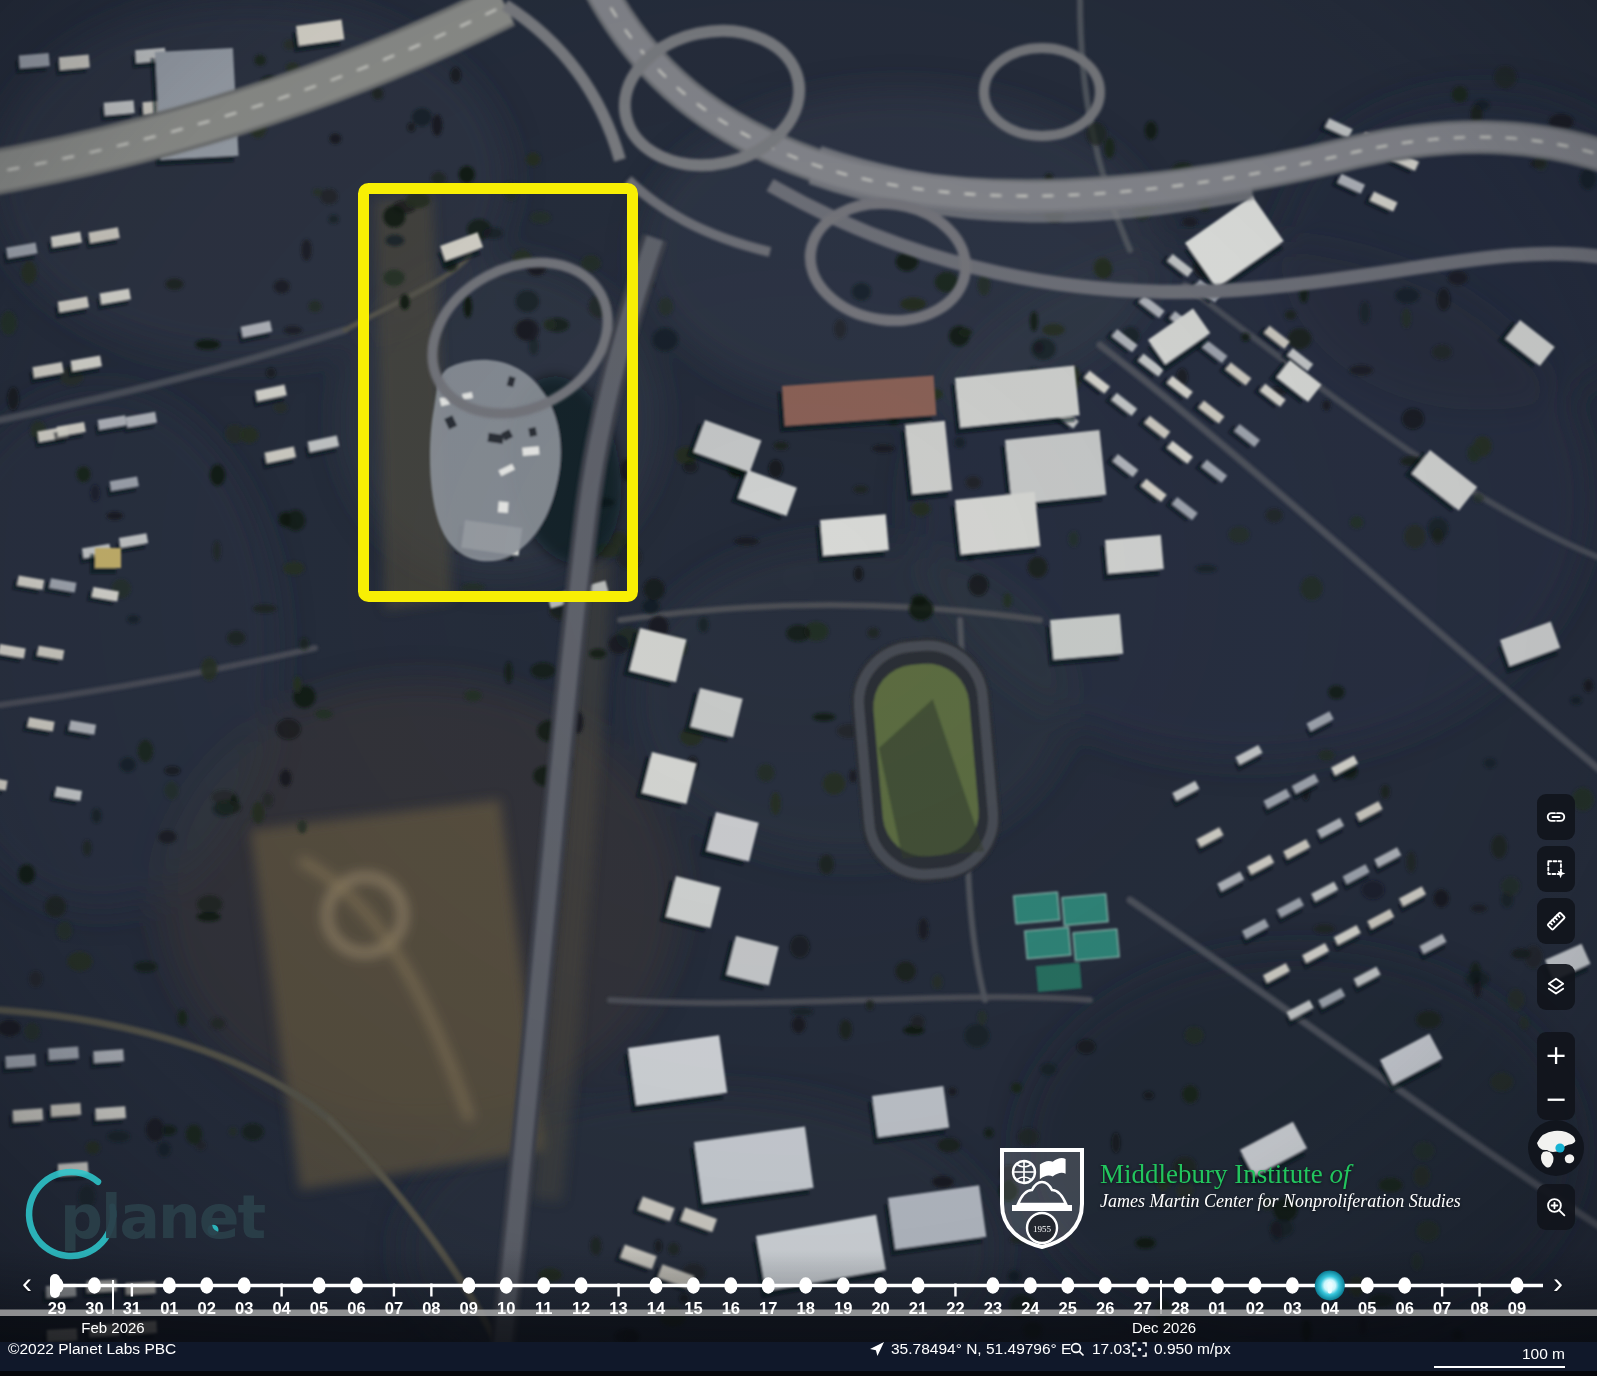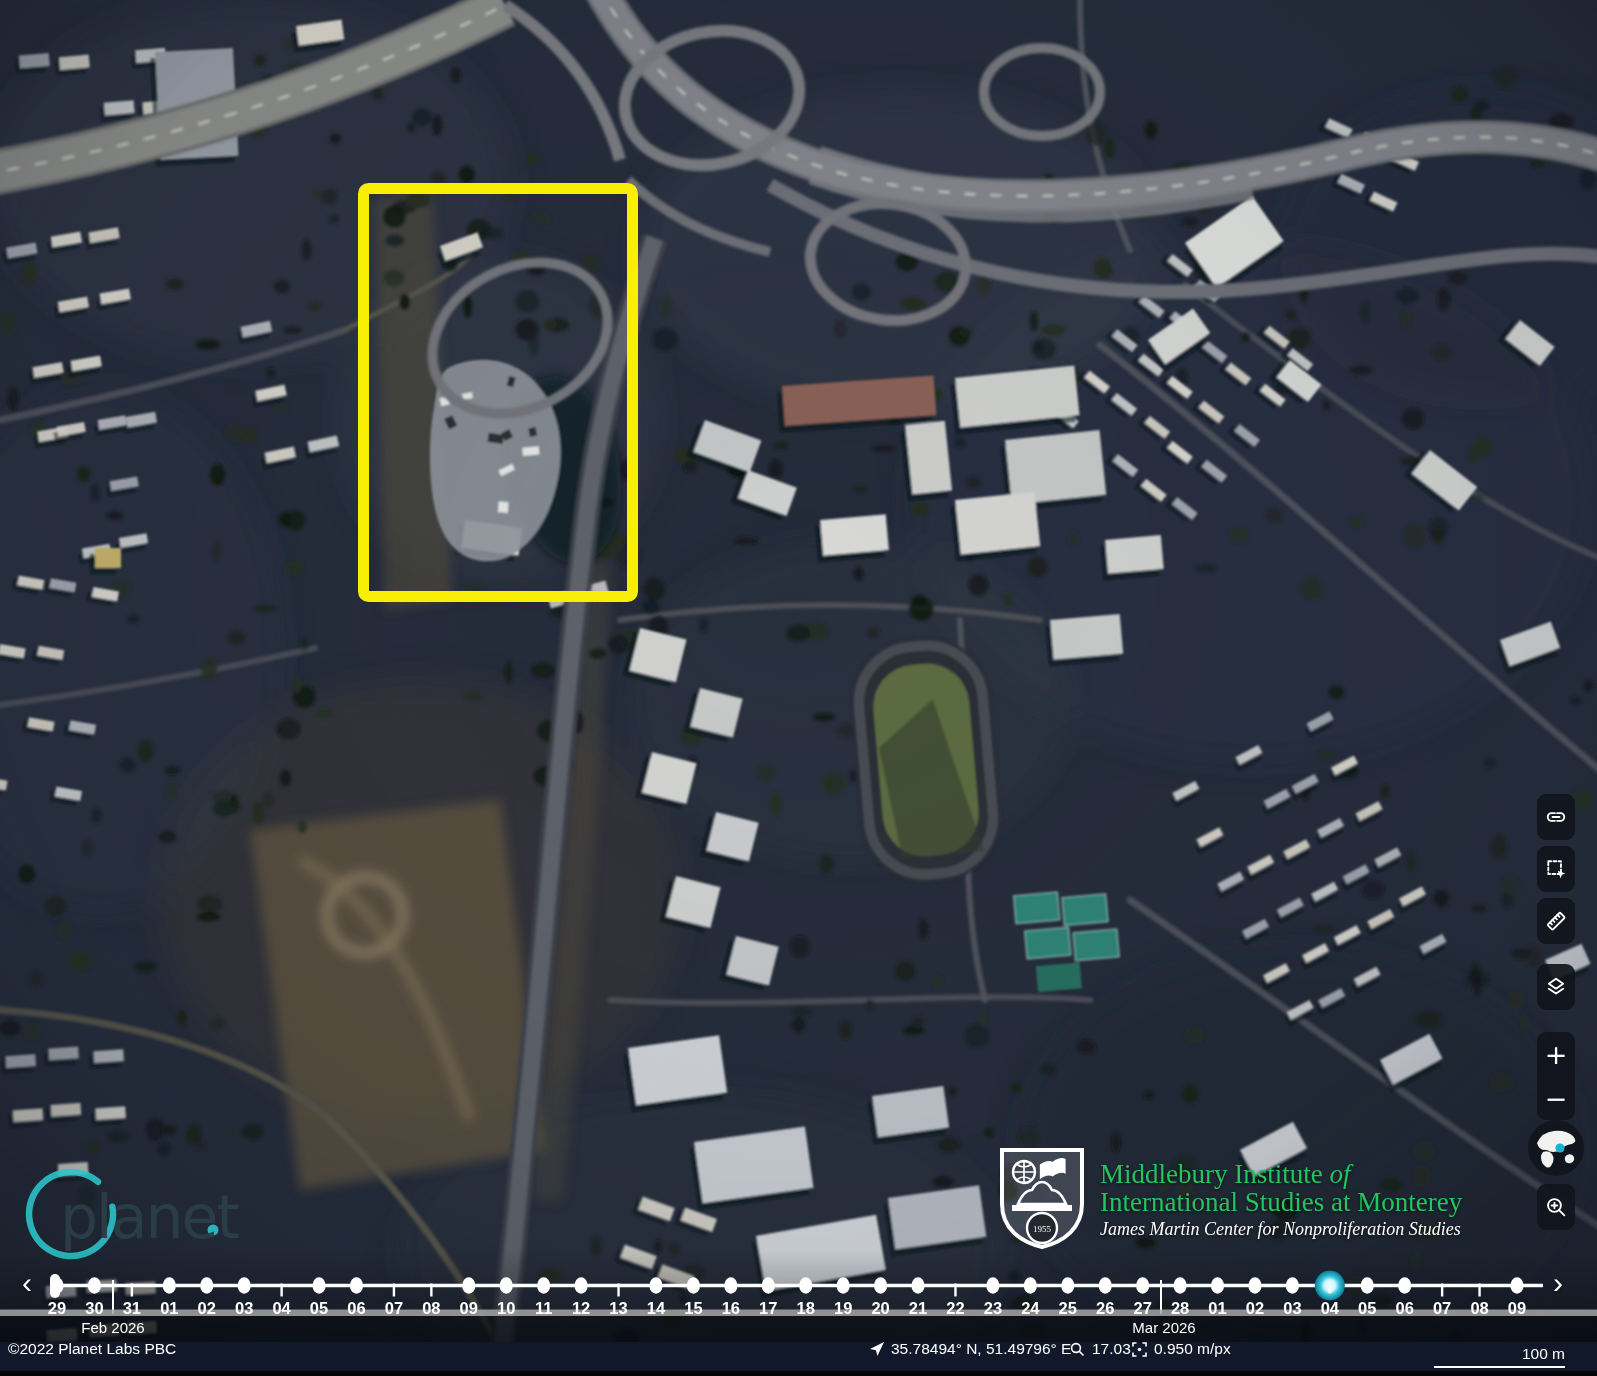--- a/index.html
+++ b/index.html
@@ -4,21 +4,21 @@
 <style>
   html,body{margin:0;padding:0;background:#000;}
   #app{position:relative;width:1597px;height:1376px;overflow:hidden;
        font-family:"Liberation Sans",sans-serif;background:#232a38;}
   #map{position:absolute;left:0;top:0;width:1597px;height:1376px;display:block;}
 
   
   #planet-mark{position:absolute;left:20px;top:1160px;width:240px;height:120px;
     opacity:.88;pointer-events:none;}
   #planet-mark .word{position:absolute;left:40px;top:22px;
-    font-family:"DejaVu Sans",sans-serif;font-size:60px;font-weight:400;
+    font-family:"DejaVu Sans",sans-serif;font-size:60px;font-weight:700;
     letter-spacing:-2px;color:rgba(44,66,76,.95);}
 
   
   #institute{position:absolute;left:998px;top:1146px;display:flex;gap:14px;
     color:#fff;pointer-events:none;}
   #institute .shield{width:88px;height:104px;}
   #institute .txt{padding-top:14px;}
   .inst-line{font-family:"Liberation Serif",serif;font-size:27px;line-height:28px;
     color:#22c55e;text-shadow:0 1px 3px rgba(0,0,0,.6);}
   .inst-line .it{font-style:italic;}
@@ -895,21 +895,20 @@
       <circle cx="26" cy="26" r="11" fill="none" stroke="#fff" stroke-width="2.4"></circle>
       <path d="M15 26 h22 M26 15 v22 M19 18.5 q7 5 14 0 M19 33.5 q7 -5 14 0" stroke="#fff" stroke-width="1.7" fill="none"></path>
       <path d="M52 18 q8 -6 14 -3 v16 q-6 -3 -14 3 z M66 15 q8 -6 14 -3 v16 q-6 -3 -14 3 z" transform="translate(-6 2) scale(0.92)" fill="#fff"></path>
       <path d="M20 58 q6 -14 14 -14 q4 -8 10 -8 q6 0 10 8 q8 0 14 14 z" fill="none" stroke="#fff" stroke-width="2.6"></path>
       <rect x="14" y="59" width="60" height="6" fill="#fff"></rect>
       <circle cx="44" cy="82" r="15" fill="rgba(30,34,40,0.85)" stroke="#fff" stroke-width="2.4"></circle>
       <text x="44" y="86" text-anchor="middle" font-family="Liberation Serif,serif" font-size="9" fill="#fff">1955</text>
     </svg>
     <div class="txt">
       <div class="inst-line"><span>Middlebury Institute </span><span class="it">of</span></div>
-      <div class="inst-line">International Studies at Monterey</div>
       <div class="inst-sub">James Martin Center for Nonproliferation Studies</div>
     </div>
   </div>
 
   <div class="tbtn" style="top:794px">
     <svg width="22" height="22" viewBox="0 0 20 20">
       <path d="M9 6.5 H6 a3.5 3.5 0 0 0 0 7 h3 M11 6.5 h3 a3.5 3.5 0 0 1 0 7 h-3 M6.8 10 h6.4"></path>
     </svg>
   </div>
   <div class="tbtn" style="top:846px">
@@ -1043,21 +1042,21 @@
         <text x="1404.6923076923078" y="64" text-anchor="middle" fill="#fff" font-size="16.5" font-weight="bold" font-family="Liberation Sans, sans-serif">06</text>
         <line x1="1442.1282051282053" y1="33.5" x2="1442.1282051282053" y2="46.5" stroke="#fff" stroke-width="2.4"></line>
         <text x="1442.1282051282053" y="64" text-anchor="middle" fill="#fff" font-size="16.5" font-weight="bold" font-family="Liberation Sans, sans-serif">07</text>
         <line x1="1479.5641025641025" y1="33.5" x2="1479.5641025641025" y2="46.5" stroke="#fff" stroke-width="2.4"></line>
         <text x="1479.5641025641025" y="64" text-anchor="middle" fill="#fff" font-size="16.5" font-weight="bold" font-family="Liberation Sans, sans-serif">08</text>
         <ellipse cx="1517" cy="35.5" rx="6.6" ry="8.3" fill="#fff"></ellipse>
         <text x="1517" y="64" text-anchor="middle" fill="#fff" font-size="16.5" font-weight="bold" font-family="Liberation Sans, sans-serif">09</text>
       </svg>
     <div id="monthstrip">
         <span class="month-label" style="left: 113px;">Feb 2026</span>
-        <span class="month-label" style="left: 1164px;">Mar 2026</span>
+        <span class="month-label" style="left: 1164px;">Dec 2026</span>
       </div>
     <div class="tl-chevron" style="left:22px">‹</div>
     <div class="tl-chevron" style="left:1553px">›</div>
   </div>
 
   <div id="statusbar">
     <div class="sb" style="left:8px">
       <span>©2022 Planet Labs PBC</span>
     </div>
     <div class="sb" style="left:870px">

